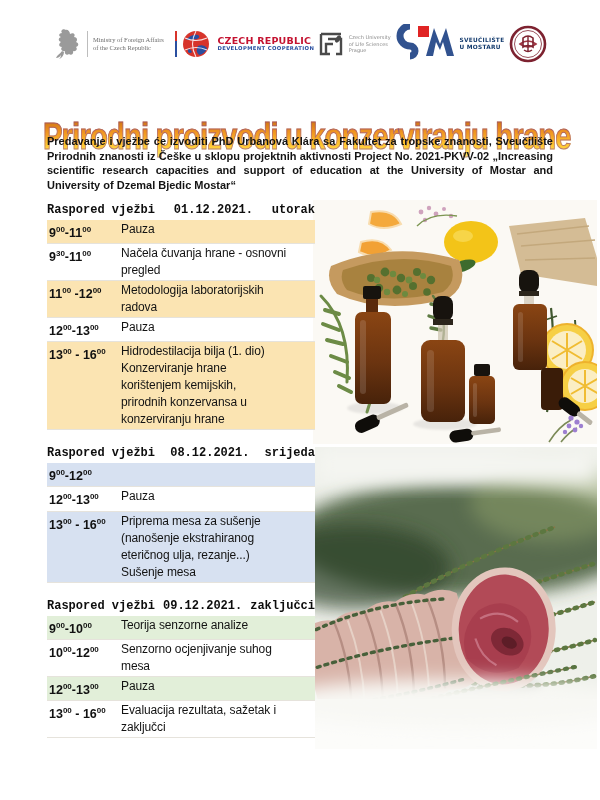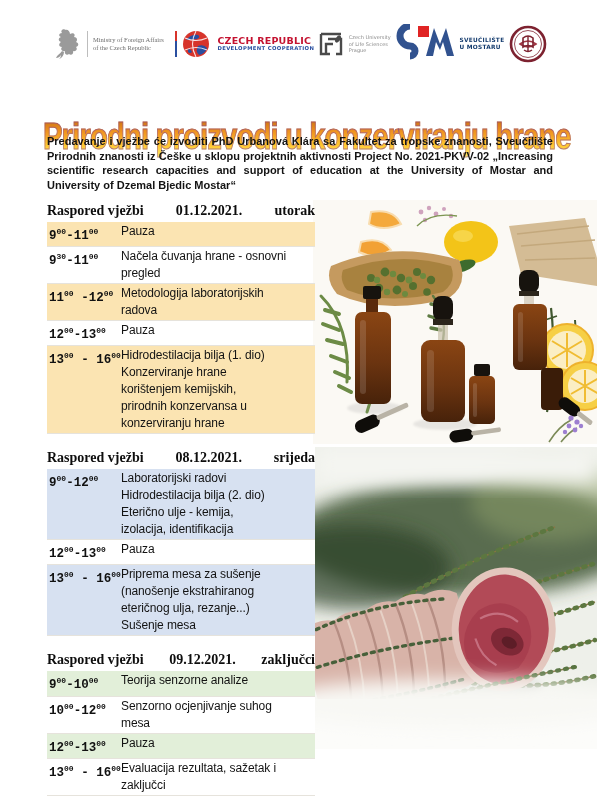--- a/index.html
+++ b/index.html
@@ -36,26 +36,26 @@
   
   .photo{position:absolute;z-index:1;}
   #photo-oils{left:313px;top:200px;}
   #photo-meat{left:315px;top:447px;}
 
   
   .schedules{position:absolute;left:47px;top:201px;width:268px;z-index:2;}
   .schedule{margin-top:14px;}
   .schedule:first-child{margin-top:0;}
   .sched-head{display:flex;justify-content:space-between;align-items:baseline;
-              font-weight:bold;font-size:14px;font-family:Liberation Serif, serif;
+              font-weight:bold;font-size:12px;font-family:Liberation Mono, monospace;
               padding:2px 0 3px 0;color:#0d0d0d;}
   .srow{display:flex;border-bottom:1px solid #e6e3dc;padding:1px 0;}
   .srow:first-of-type{border-top:1px solid #dcd9d2;}
   .time{width:72px;flex:none;font-weight:bold;font-size:12.5px;line-height:17px;
-        font-family:Liberation Mono, monospace;padding-left:2px;}
+        font-family:Liberation Sans, sans-serif;padding-left:2px;}
   .time sup{font-size:8px;font-weight:bold;}
   .desc{flex:1;font-size:12px;line-height:17px;letter-spacing:-.1px;
         font-family:"Liberation Sans",sans-serif;color:#131313;}
 </style>
 </head>
 <body>
 
 <div class="page">
 
   <div class="logos">
@@ -369,21 +369,20 @@
         </div>
       </section>
       <section class="schedule">
         <div class="sched-head">
           <span class="sh-label">Raspored vježbi</span>
           <span class="sh-date">08.12.2021.</span>
           <span class="sh-day">srijeda</span>
         </div>
         <div class="srow" style="background: rgb(215, 225, 241);">
           <div class="time">9<sup>00</sup>-12<sup>00</sup></div>
-          <div class="desc">Laboratorijski radovi<br>Hidrodestilacija bilja (2. dio)<br>Eterično ulje - kemija,<br>izolacija, identifikacija</div>
         </div>
         <div class="srow">
           <div class="time">12<sup>00</sup>-13<sup>00</sup></div>
           <div class="desc">Pauza</div>
         </div>
         <div class="srow" style="background: rgb(215, 225, 241);">
           <div class="time">13<sup>00</sup> - 16<sup>00</sup></div>
           <div class="desc">Priprema mesa za sušenje<br>(nanošenje ekstrahiranog<br>eteričnog ulja, rezanje...)<br>Sušenje mesa</div>
         </div>
       </section>

